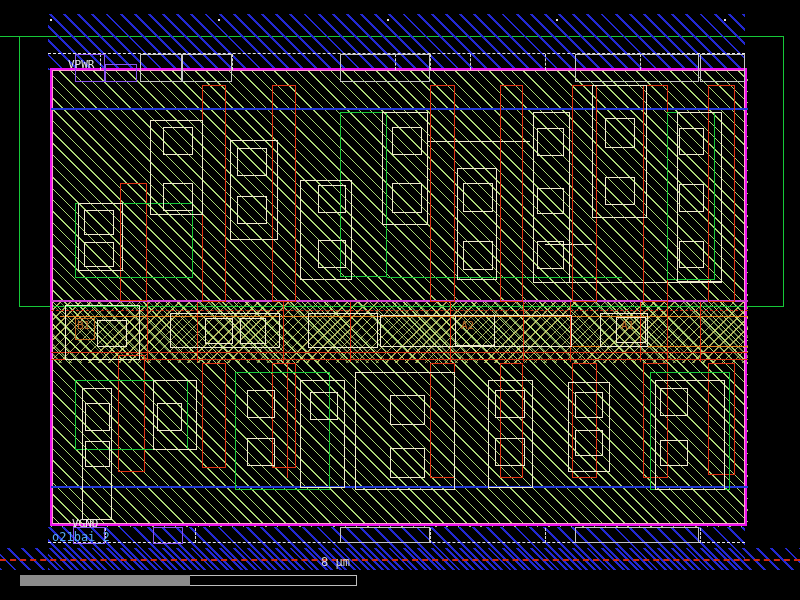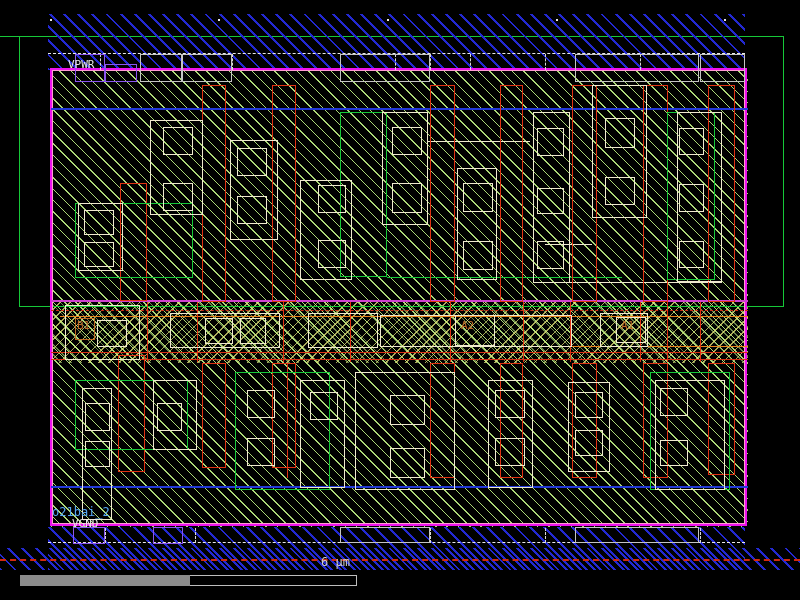--- a/index.html
+++ b/index.html
@@ -195,18 +195,18 @@
     <div class="shape r-li" style="left: 660px; top: 440px; width: 28px; height: 26px;"></div>
     <div class="shape dot" style="left: 50px; top: 19px; width: 2px; height: 2px;"></div>
     <div class="shape dot" style="left: 218px; top: 19px; width: 2px; height: 2px;"></div>
     <div class="shape dot" style="left: 387px; top: 19px; width: 2px; height: 2px;"></div>
     <div class="shape dot" style="left: 556px; top: 19px; width: 2px; height: 2px;"></div>
     <div class="shape dot" style="left: 724px; top: 19px; width: 2px; height: 2px;"></div>
     <div class="shape r-trough" style="left: 20px; top: 575px; width: 337px; height: 11px;"></div>
     <div class="shape fill-thumb" style="left: 20px; top: 575px; width: 170px; height: 11px;"></div>
     <span class="txt txt-white" style="left:68px;top:59px">VPWR</span>
     <span class="txt txt-white" style="left:72px;top:518px">VGND</span>
-    <span class="txt txt-cyan" style="left:52px;top:506px">o21bai_2</span>
-    <span class="txt txt-gray" style="left:321px;top:556px">6 µm</span>
+    <span class="txt txt-cyan" style="left:52px;top:531px">o21bai_2</span>
+    <span class="txt txt-gray" style="left:321px;top:556px">8 µm</span>
     <span class="txt txt-orange" style="left:77px;top:320px">B1</span>
     <span class="txt txt-orange" style="left:461px;top:320px">A2</span>
     <span class="txt txt-orange" style="left:621px;top:320px">A1</span>
   </div>
 
 </body></html>

